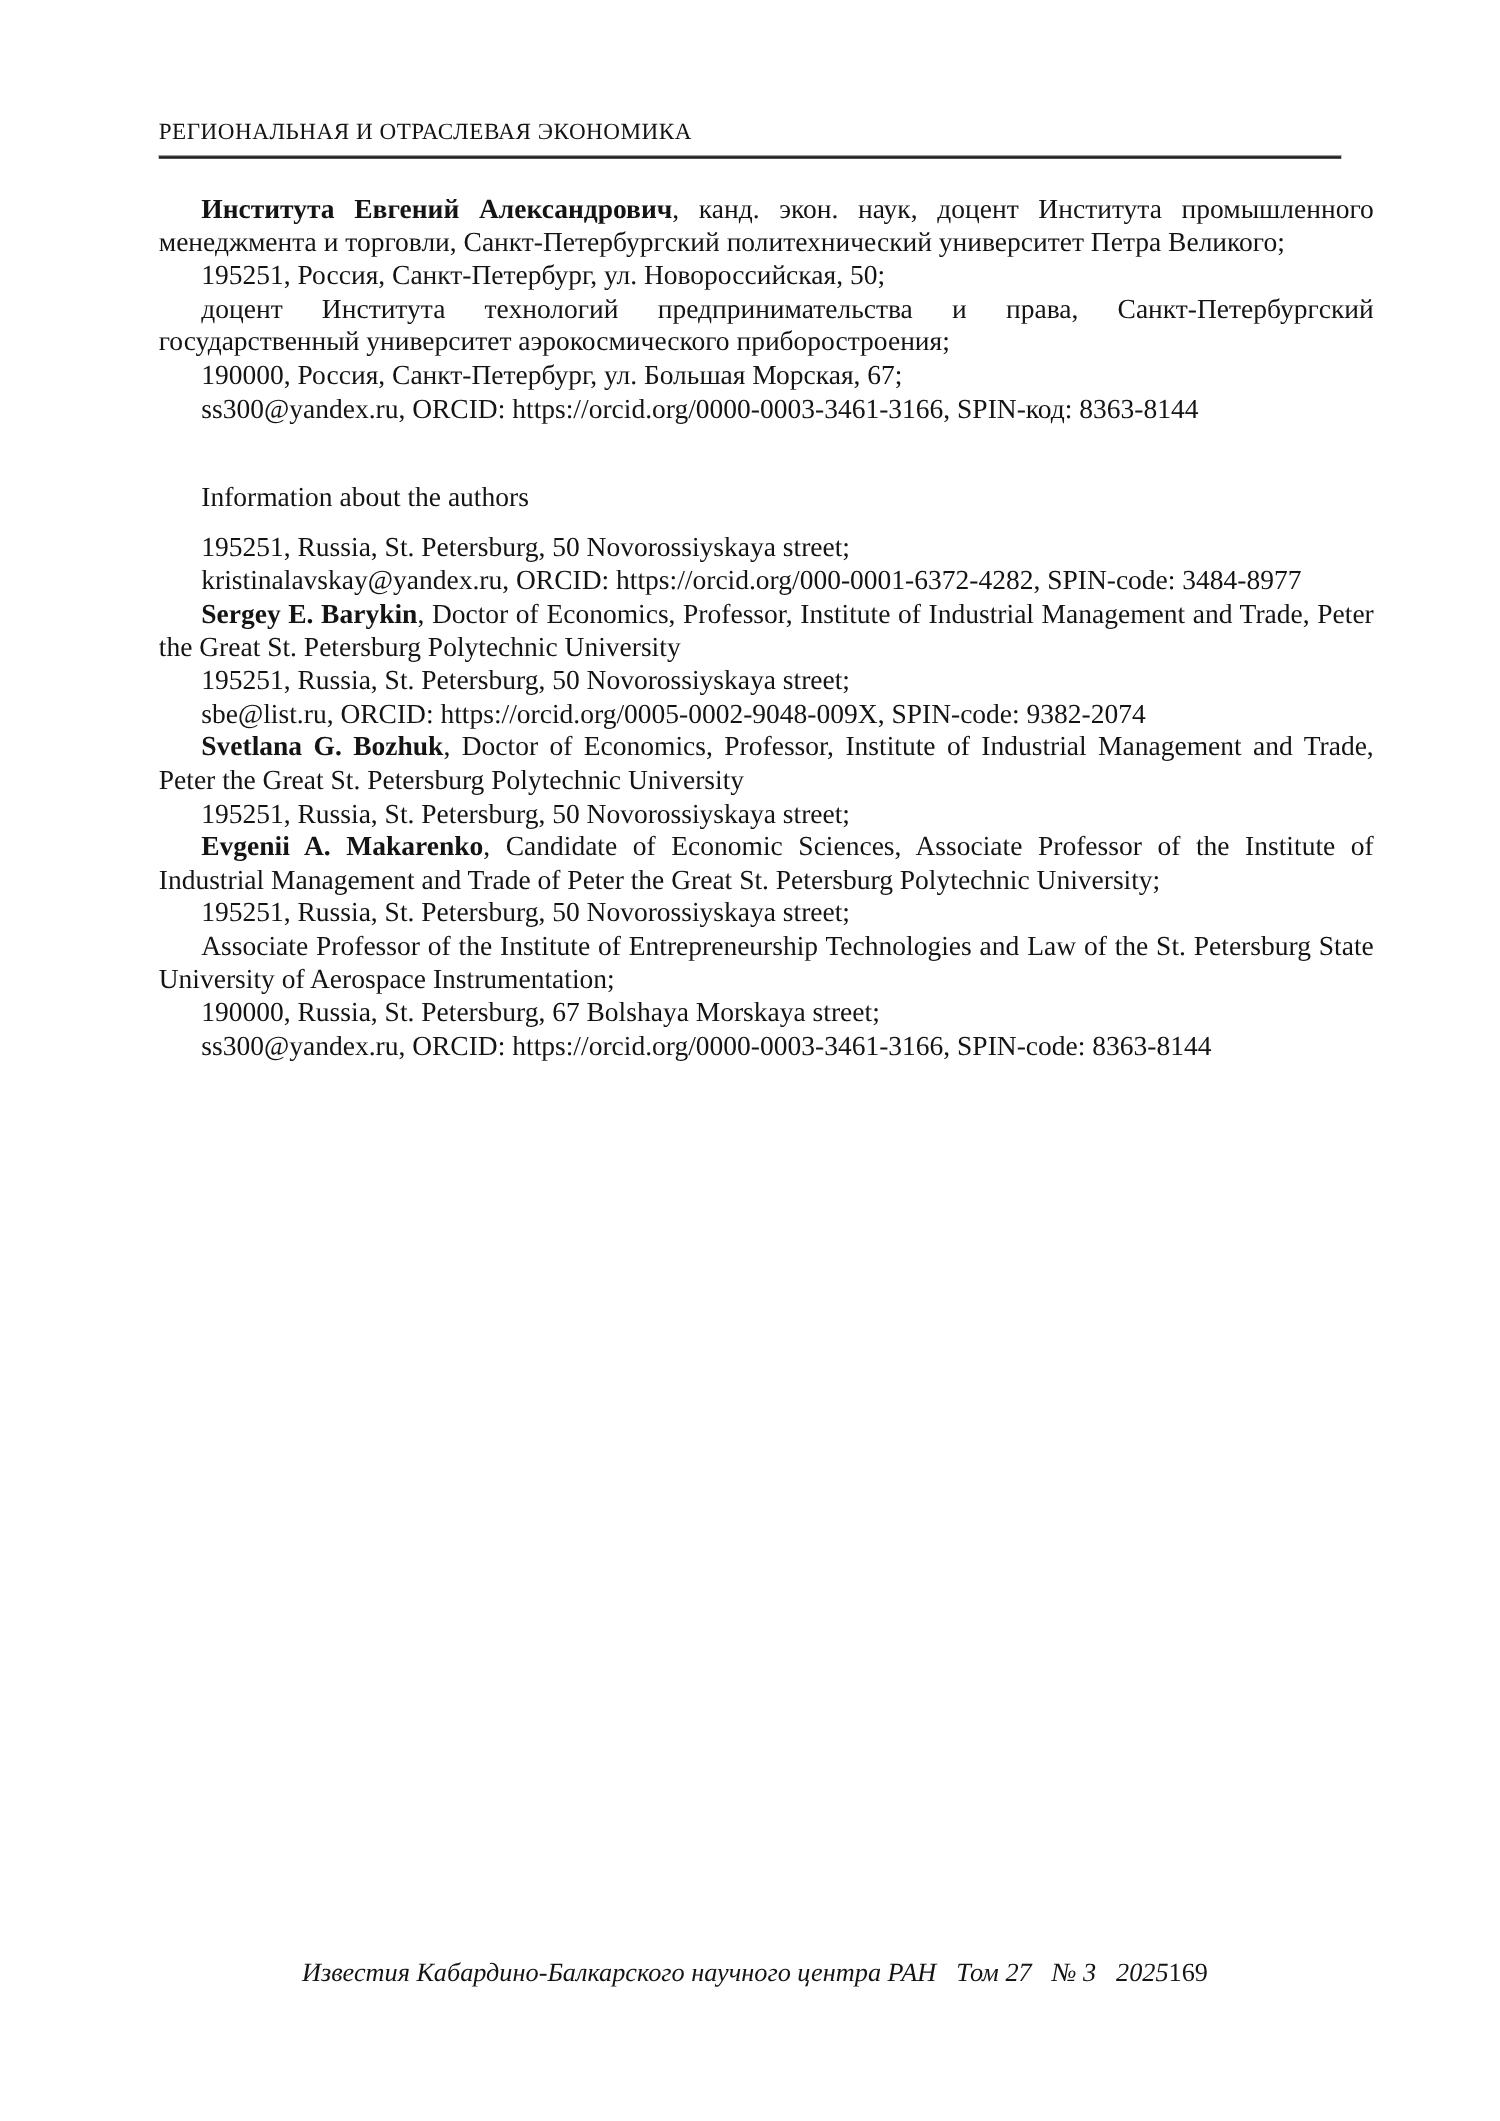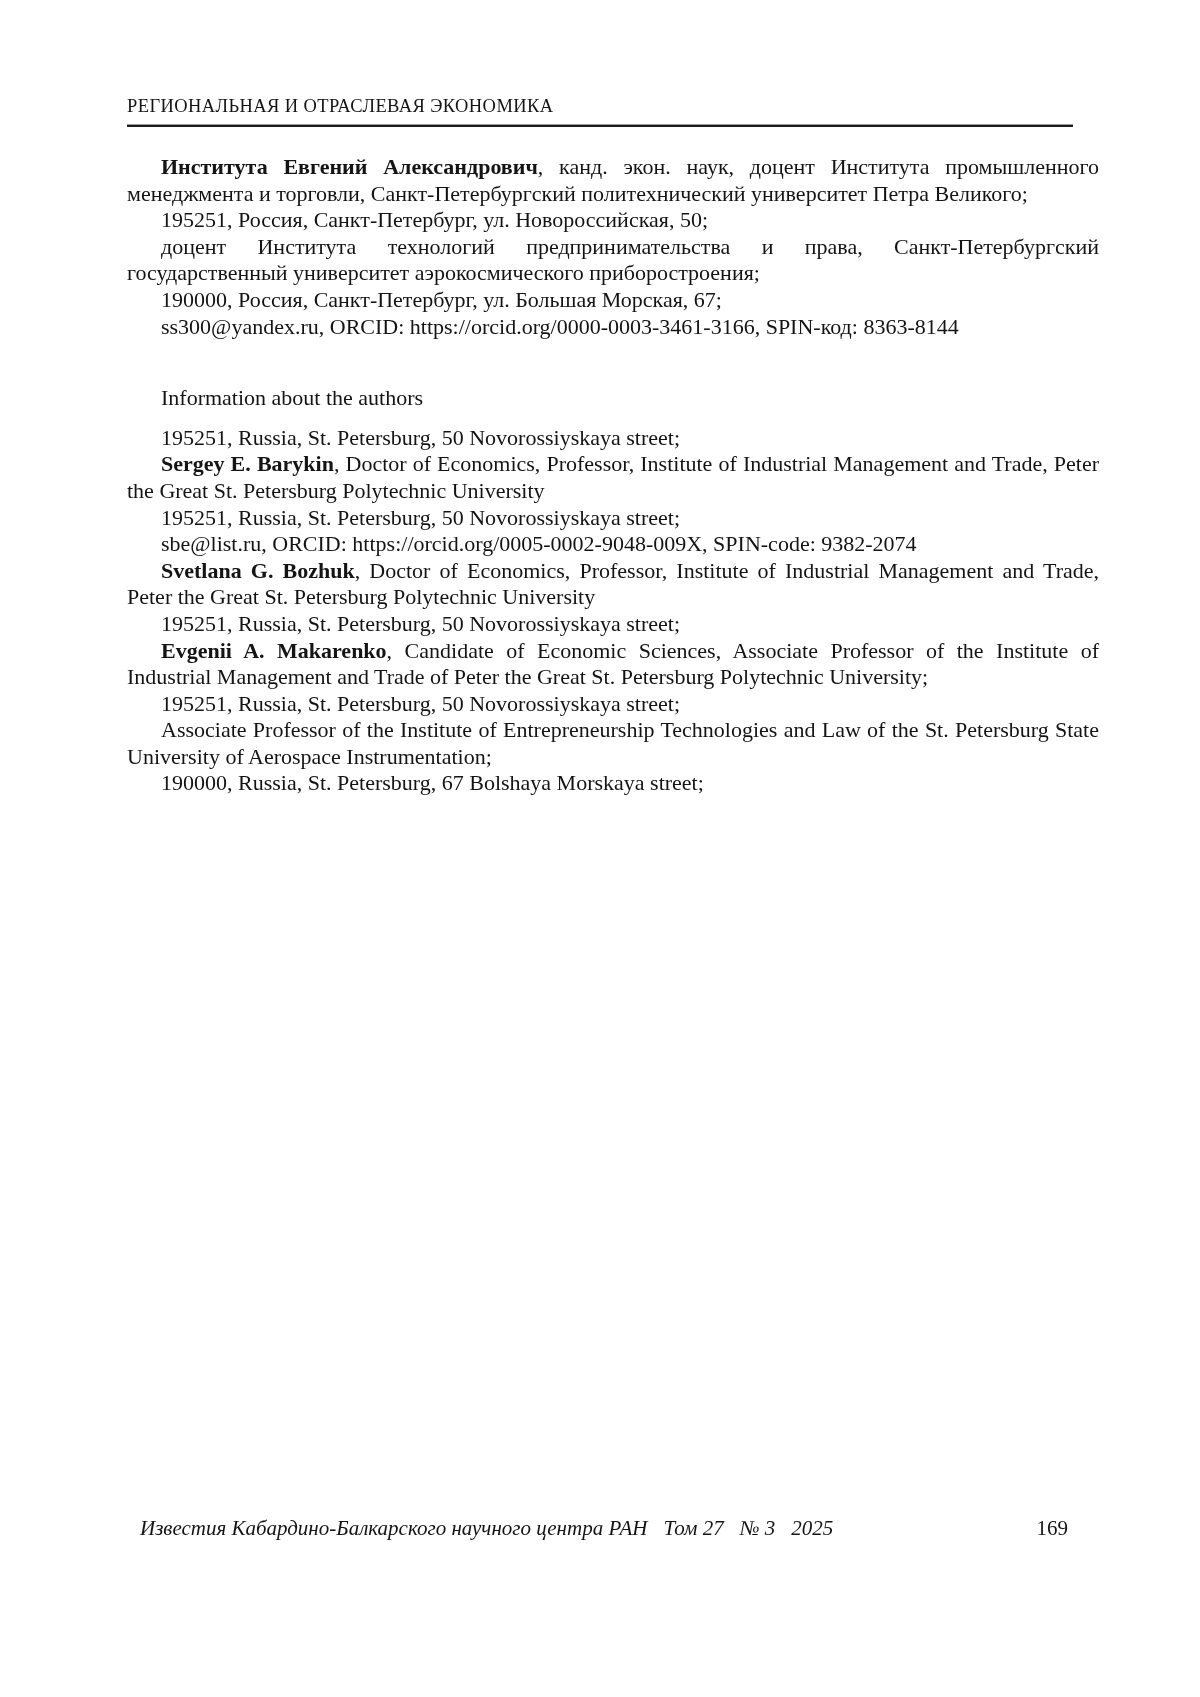--- a/index.html
+++ b/index.html
@@ -38,24 +38,24 @@
   }
   .section-heading {
     margin: 45px 0 13px 0;
     padding-left: 34px;
     font-size: 22px;
     font-weight: normal;
     text-align: left;
   }
   .footer {
     position: absolute;
-    left: 140px; top: 1516px;
+    left: 140px; top: 1566px;
     width: 928px;
     display: flex;
-    justify-content: space-between;
+    justify-content: center;
     align-items: baseline;
     font-size: 21px;
   }
   .footer-journal { font-style: italic; white-space: nowrap; }
   .footer-seg { margin-left: 16px; }
   .footer-page { font-style: normal; }
 </style>
 </head>
 <body>
 
@@ -70,32 +70,34 @@
 
     <p class="para"><b>Института Евгений Александрович</b><span>, канд. экон. наук, доцент Института промышленного менеджмента и торговли, Санкт-Петербургский политехнический университет Петра Великого;</span></p>
     <p class="para"><span>195251, Россия, Санкт-Петербург, ул. Новороссийская, 50;</span></p>
     <p class="para"><span>доцент Института технологий предпринимательства и права, Санкт-Петербургский государственный университет аэрокосмического приборостроения;</span></p>
     <p class="para"><span>190000, Россия, Санкт-Петербург, ул. Большая Морская, 67;</span></p>
     <p class="para"><span>ss300@yandex.ru, ORCID: https://orcid.org/0000-0003-3461-3166, SPIN-код: 8363-8144</span></p>
 
     <h3 class="section-heading">Information about the authors</h3>
 
     <p class="para"><span>195251, Russia, St. Petersburg, 50 Novorossiyskaya street;</span></p>
+    <p class="para"><span>kristinalavskay@yandex.ru, ORCID: https://orcid.org/000-0001-6372-4282, SPIN-code: 3484-8977</span></p>
 
     <p class="para"><b>Sergey E. Barykin</b><span>, Doctor of Economics, Professor, Institute of Industrial Management and Trade, Peter the Great St. Petersburg Polytechnic University</span></p>
     <p class="para"><span>195251, Russia, St. Petersburg, 50 Novorossiyskaya street;</span></p>
     <p class="para"><span>sbe@list.ru, ORCID: https://orcid.org/0005-0002-9048-009X, SPIN-code: 9382-2074</span></p>
 
     <p class="para"><b>Svetlana G. Bozhuk</b><span>, Doctor of Economics, Professor, Institute of Industrial Management and Trade, Peter the Great St. Petersburg Polytechnic University</span></p>
     <p class="para"><span>195251, Russia, St. Petersburg, 50 Novorossiyskaya street;</span></p>
 
     <p class="para"><b>Evgenii A. Makarenko</b><span>, Candidate of Economic Sciences, Associate Professor of the Institute of Industrial Management and Trade of Peter the Great St. Petersburg Polytechnic University;</span></p>
     <p class="para"><span>195251, Russia, St. Petersburg, 50 Novorossiyskaya street;</span></p>
     <p class="para"><span>Associate Professor of the Institute of Entrepreneurship Technologies and Law of the St. Petersburg State University of Aerospace Instrumentation;</span></p>
     <p class="para"><span>190000, Russia, St. Petersburg, 67 Bolshaya Morskaya street;</span></p>
+    <p class="para"><span>ss300@yandex.ru, ORCID: https://orcid.org/0000-0003-3461-3166, SPIN-code: 8363-8144</span></p>
 
   </div>
 
   <div class="footer">
     <div class="footer-journal">
       <span>Известия Кабардино-Балкарского научного центра РАН</span><span class="footer-seg">Том 27</span><span class="footer-seg">№ 3</span><span class="footer-seg">2025</span>
     </div>
     <div class="footer-page">169</div>
   </div>
 

